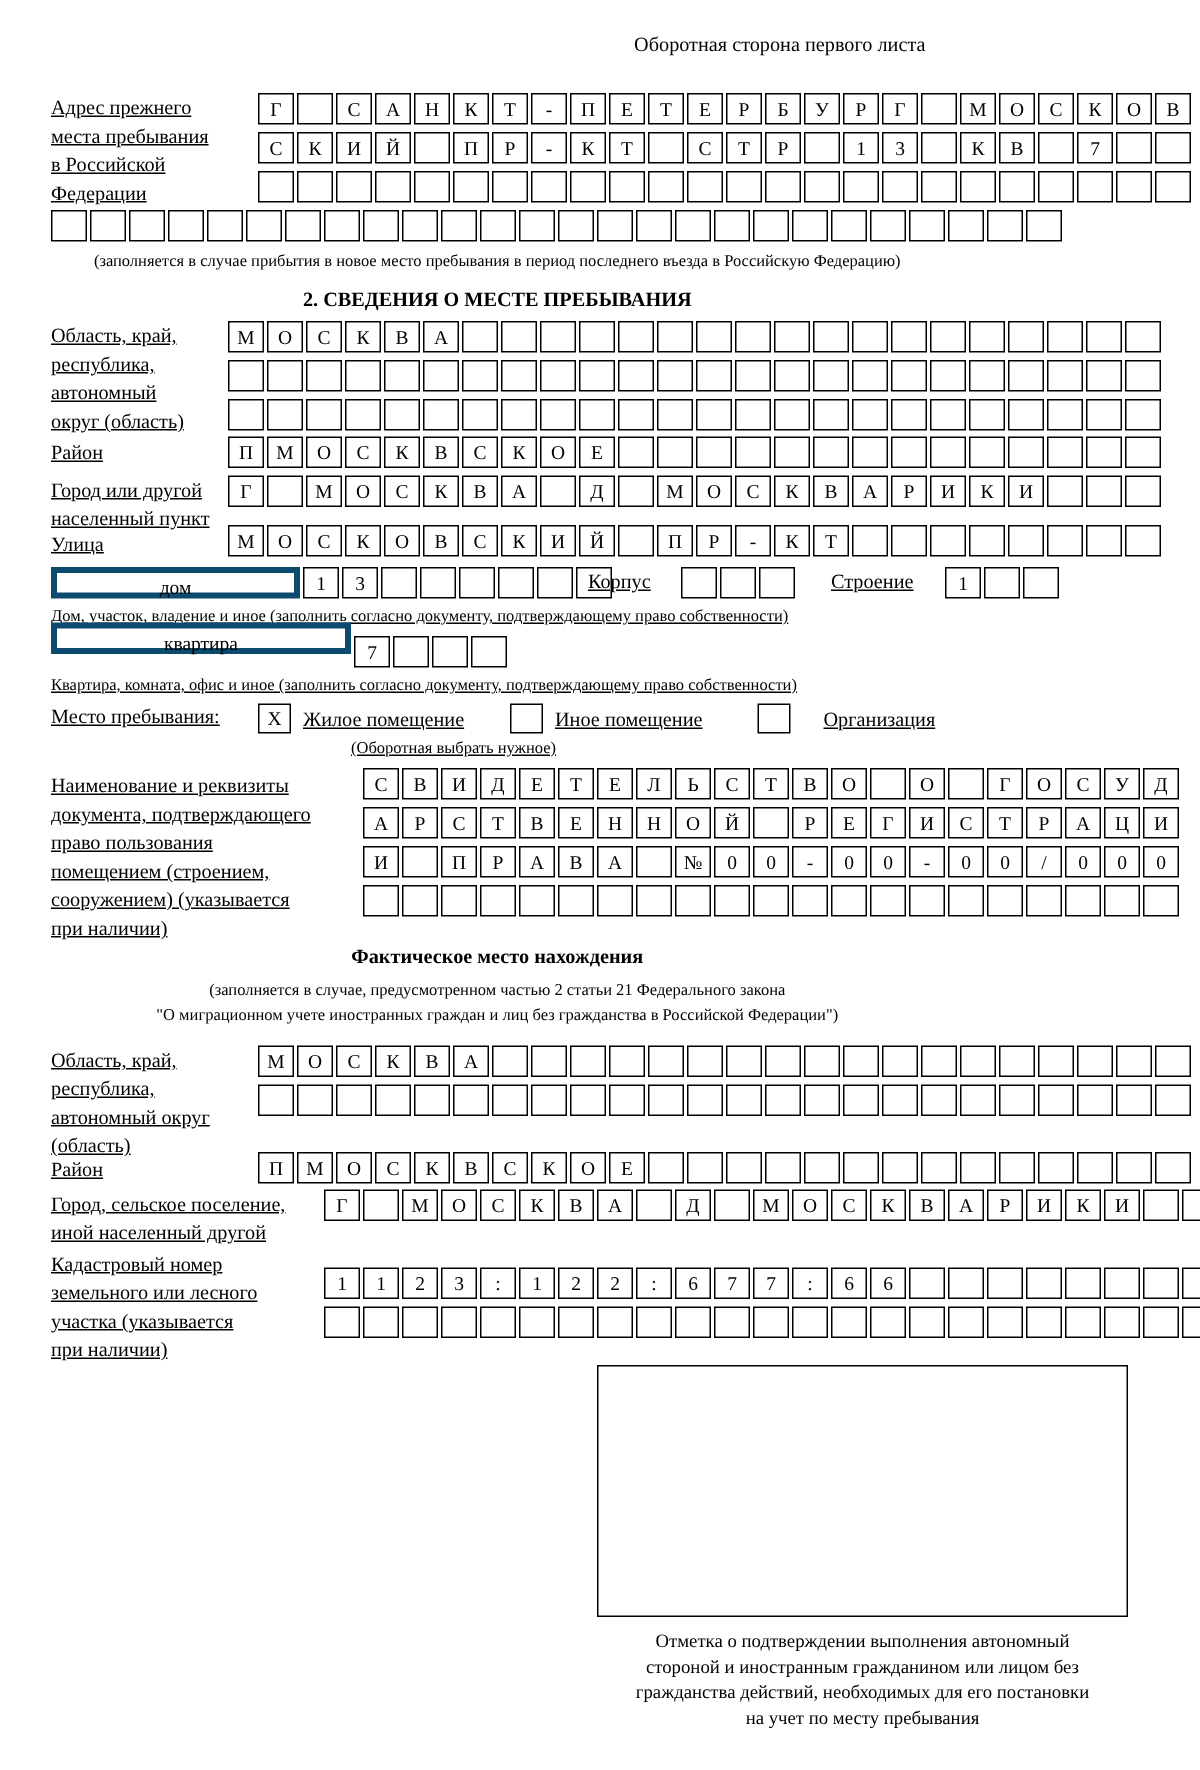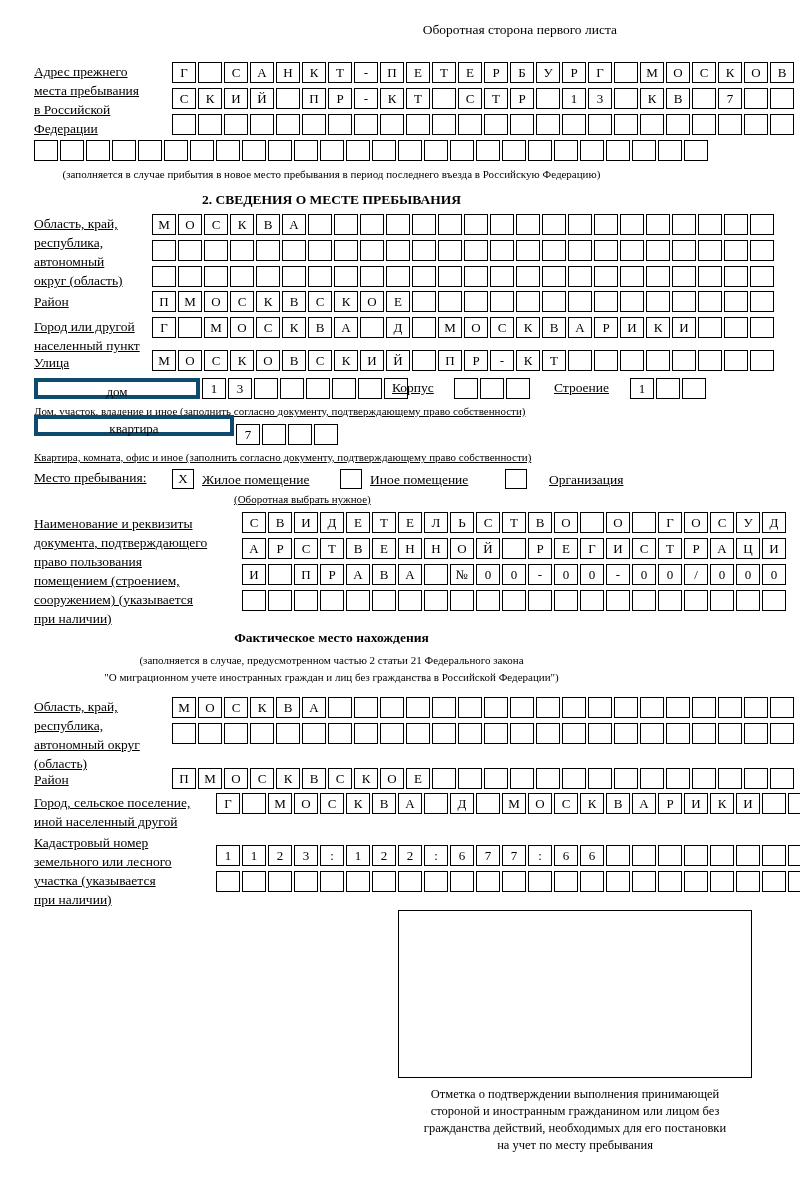--- a/index.html
+++ b/index.html
@@ -698,18 +698,18 @@
       <div class="cell"></div>
       <div class="cell"></div>
       <div class="cell"></div>
       <div class="cell"></div>
       <div class="cell"></div>
       <div class="cell"></div>
       <div class="cell"></div>
     </div>
 
   <div class="bigbox" style="left:398px; top:910px; width:354px; height:168px;"></div>
-  <div class="footnote" style="left:398px; top:1086px; width:354px;">Отметка о подтверждении выполнения принимающей</div>
+  <div class="footnote" style="left:398px; top:1086px; width:354px;">Отметка о подтверждении выполнения автономный</div>
   <div class="footnote" style="left:398px; top:1103px; width:354px;">стороной и иностранным гражданином или лицом без</div>
   <div class="footnote" style="left:398px; top:1120px; width:354px;">гражданства действий, необходимых для его постановки</div>
   <div class="footnote" style="left:398px; top:1137px; width:354px;">на учет по месту пребывания</div>
 
 </div>
 
 </body></html>

